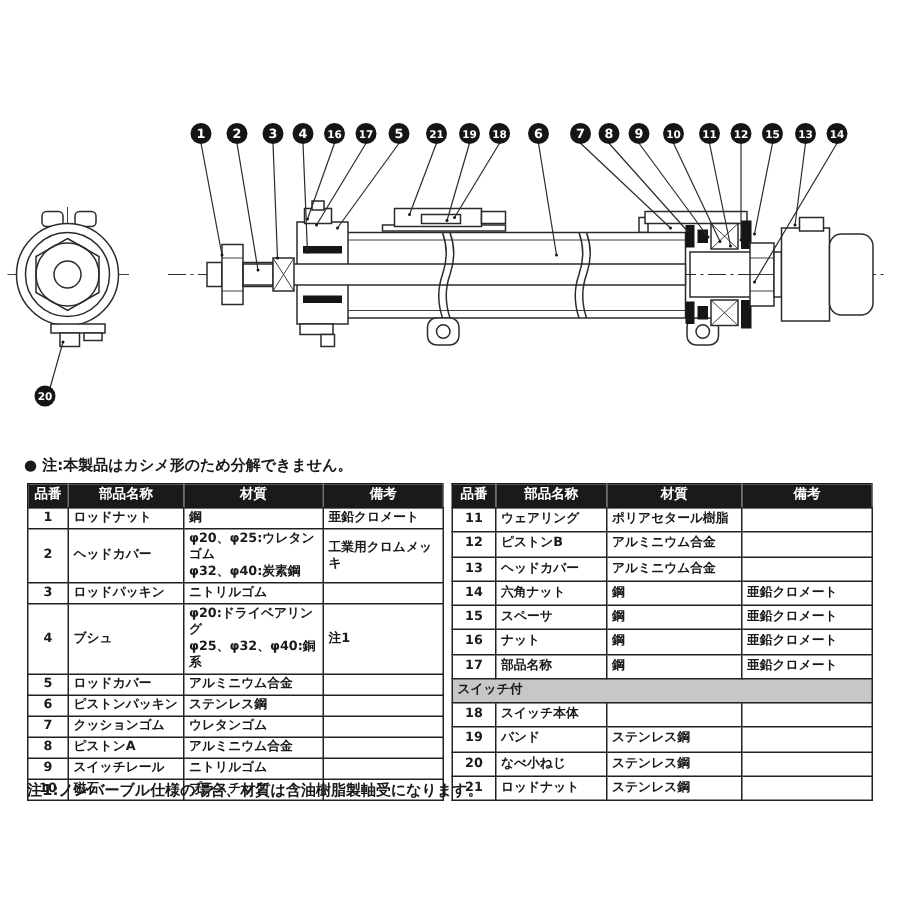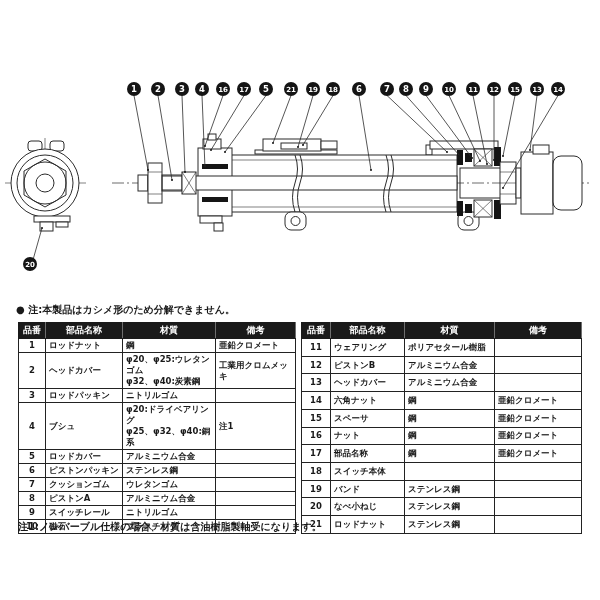--- a/index.html
+++ b/index.html
@@ -412,20 +412,23 @@
             <td>亜鉛クロメート</td>
           </tr>
           <tr>
             <td class="num">17</td>
             <td>部品名称</td>
             <td>
               <div>鋼</div>
             </td>
             <td>亜鉛クロメート</td>
           </tr>
+          <tr class="switch-row">
+            <td colspan="4">スイッチ付</td>
+          </tr>
           <tr>
             <td class="num">18</td>
             <td>スイッチ本体</td>
             <td>
               <div></div>
             </td>
             <td></td>
           </tr>
           <tr>
             <td class="num">19</td>

